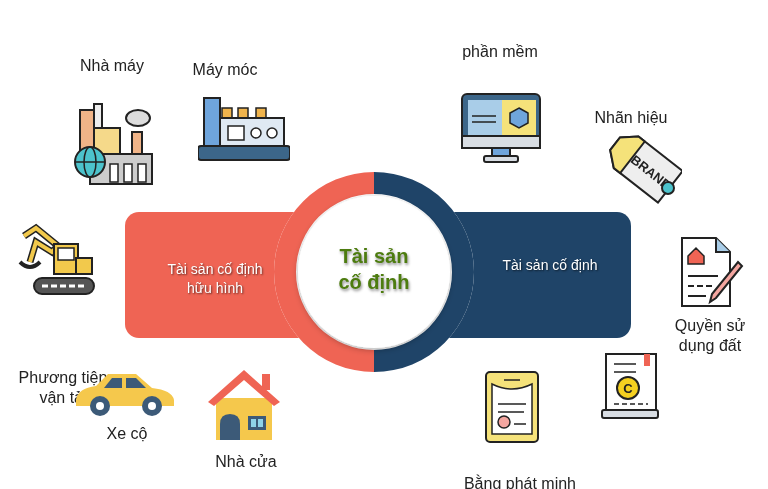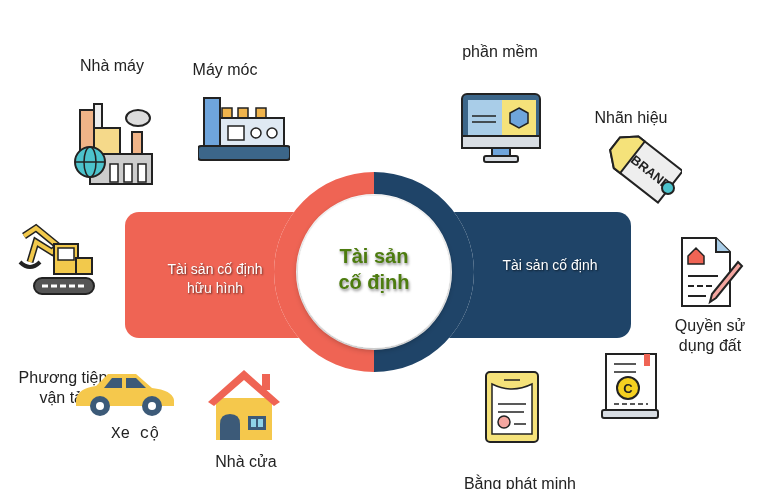--- a/index.html
+++ b/index.html
@@ -89,21 +89,21 @@
 
 <svg class="ico" style="left:74px;top:370px;" width="102" height="48" viewBox="0 0 102 48">
   <path d="M2 30 Q4 18 22 16 L34 4 L62 4 L78 18 Q98 20 100 30 L100 36 L2 36 Z" fill="#f5c84c"></path>
   <path d="M38 8 L48 8 L48 18 L30 18 Z" fill="#3c5a78"></path>
   <path d="M52 8 L62 8 L72 18 L52 18 Z" fill="#3c5a78"></path>
   <circle cx="26" cy="36" r="10" fill="#3c5a78"></circle>
     <circle cx="26" cy="36" r="4" fill="#fff"></circle>
   <circle cx="78" cy="36" r="10" fill="#3c5a78"></circle>
     <circle cx="78" cy="36" r="4" fill="#fff"></circle>
 </svg>
-<div class="lbl" style="left:100px;top:424px;width:70px;font-family:Liberation Mono, monospace;">Xe cộ</div>
+<div class="lbl" style="left:92px;top:424px;width:70px;">Xe cộ</div>
 
 <svg class="ico" style="left:206px;top:366px;" width="76" height="74" viewBox="0 0 76 74">
   <rect x="56" y="8" width="8" height="16" fill="#ef6454"></rect>
   <rect x="10" y="32" width="56" height="42" fill="#f5c84c"></rect>
   <path d="M2 36 L38 4 L74 36 L68 40 L38 14 L8 40 Z" fill="#ef6454"></path>
   <path d="M14 74 L14 58 Q14 48 24 48 Q34 48 34 58 L34 74 Z" fill="#3c5a78"></path>
   <rect x="42" y="50" width="18" height="14" fill="#3c5a78"></rect>
   <rect x="45" y="53" width="5" height="8" fill="#8fd3e8"></rect>
     <rect x="52" y="53" width="5" height="8" fill="#8fd3e8"></rect>
 </svg>

